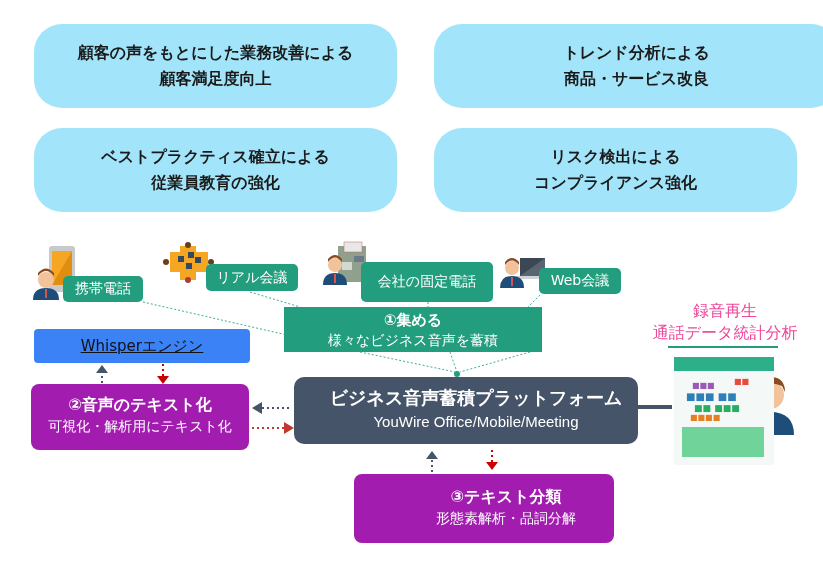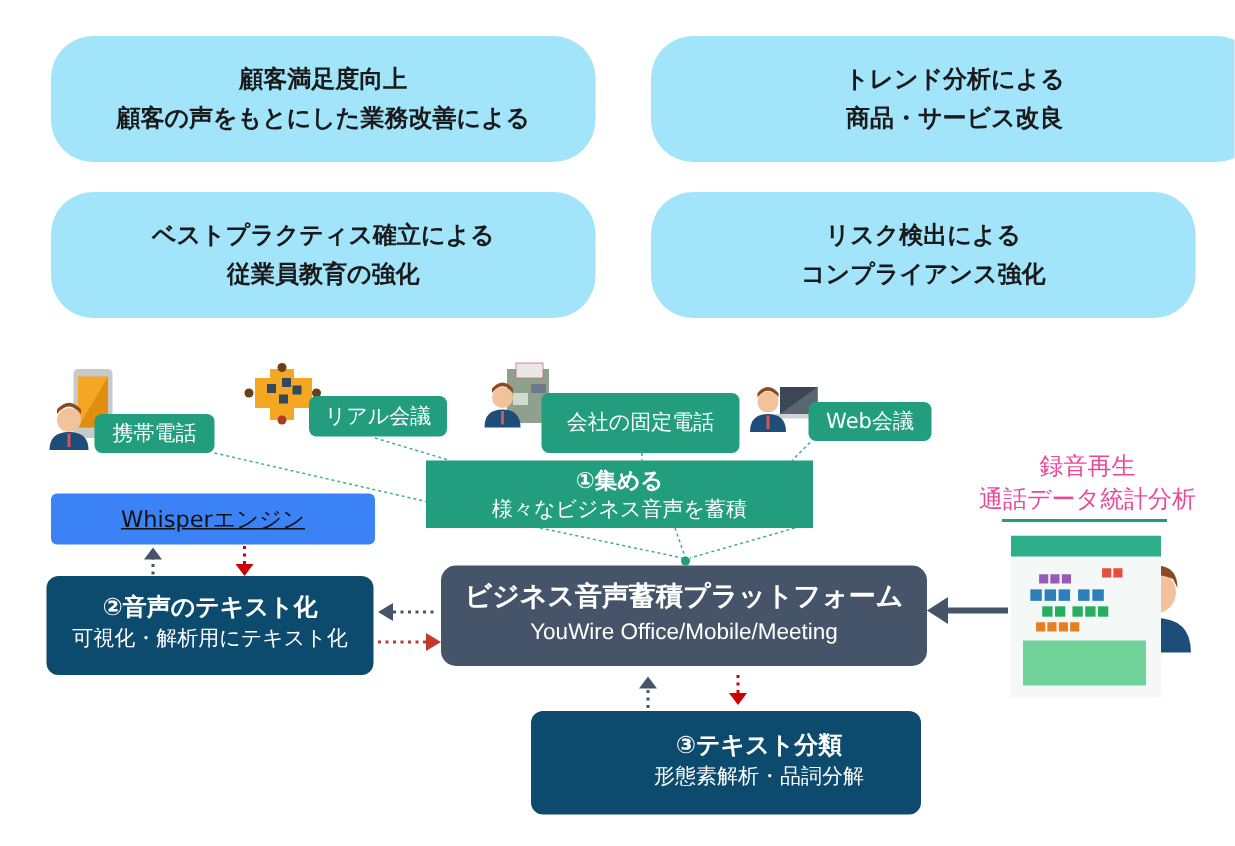--- a/index.html
+++ b/index.html
@@ -22,50 +22,50 @@
 
   .collect { position:absolute; left:284px; top:307px; width:258px; height:45px;
              background:#229e7e; color:#fff; text-align:center; }
   .collect .h { font-weight:bold; font-size:15px; line-height:20px; margin-top:3px; }
   .collect .s { font-size:14px; line-height:20px; }
 
   .whisper { position:absolute; left:34px; top:329px; width:216px; height:34px;
              background:#3b82f6; border-radius:4px; color:#111; font-size:15px;
              display:flex; align-items:center; justify-content:center;text-decoration:underline; }
 
-  .redbox { position:absolute; background:#0c4a6e; color:#fff; border-radius:8px; text-align:center; }
+  .redbox { position:absolute; background:#a21caf; color:#fff; border-radius:8px; text-align:center; }
   .step2 { left:31px; top:384px; width:218px; height:66px; }
   .step3 { left:354px; top:474px; width:216px; height:69px;padding-left:44px; }
   .redbox .h { font-weight:bold; font-size:16px; line-height:22px; }
   .redbox .s { font-size:14px; line-height:20px; }
   .step2 .h { margin-top:10px; }
   .step3 .h { margin-top:12px; }
 
   .platform { position:absolute; left:294px; top:377px; width:324px; height:67px;
-              background:#455468; color:#fff; border-radius:10px; text-align:center; }
+              background:#455468; color:#fff; border-radius:10px; text-align:center;padding-left:20px; }
   .platform .h { font-weight:bold; font-size:18px; line-height:26px; margin-top:8px; }
   .platform .s { font-size:15px; line-height:22px; font-family:"Liberation Sans", sans-serif; }
 
   .rec-label { position:absolute; left:640px; top:300px; width:170px; text-align:center;
                color:#ec4899; font-size:16px; line-height:22px; }
 
   .screen { position:absolute; left:674px; top:357px; width:100px; height:108px;
             background:#f4f8f7; overflow:hidden; }
   .screen .bar { position:absolute; left:0; top:0; width:100%; height:14px; background:#2db08a; }
   .screen .cloud span { position:absolute; font-size:8px; font-weight:bold; }
   .screen .gchart { position:absolute; left:8px; top:70px; width:82px; height:30px; background:#6fd39a; }
 
   svg.overlay { position:absolute; left:0; top:0; }
 </style>
 </head>
 <body>
 
 <div class="goal g1">
+  <div>顧客の声をもとにした業務改善による</div>
   <div>顧客満足度向上</div>
-  <div>顧客の声をもとにした業務改善による</div>
 </div>
 <div class="goal g2">
   <div>トレンド分析による</div>
   <div>商品・サービス改良</div>
 </div>
 <div class="goal g3">
   <div>ベストプラクティス確立による</div>
   <div>従業員教育の強化</div>
 </div>
 <div class="goal g4">

